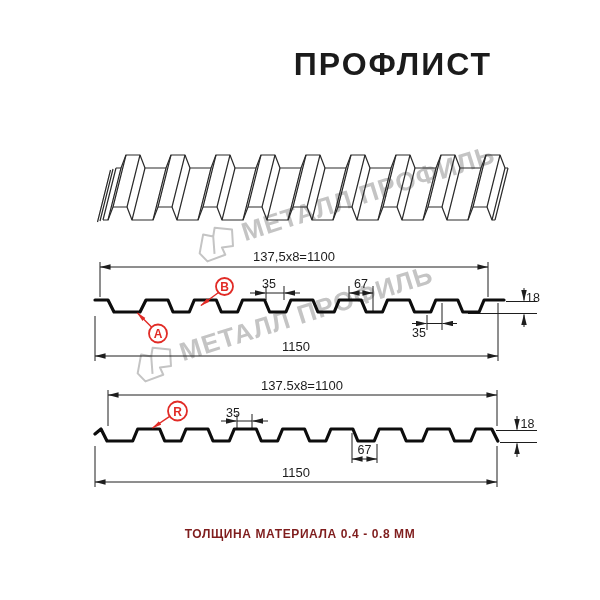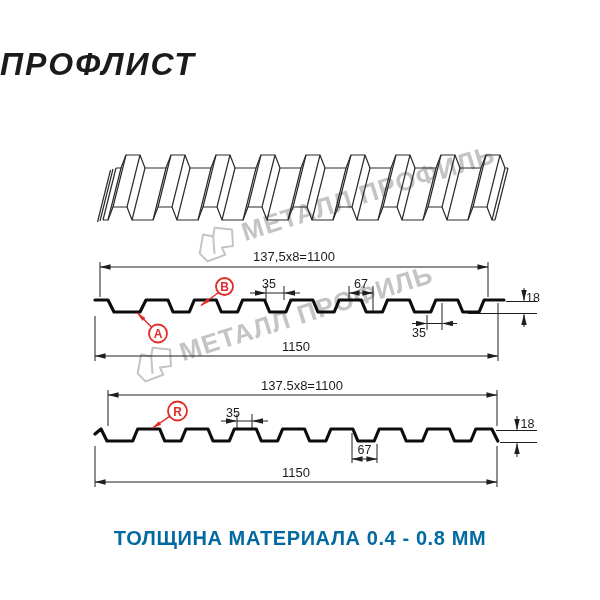--- a/index.html
+++ b/index.html
@@ -1,29 +1,29 @@
 <!DOCTYPE html>
 <html><head>
 <meta charset="utf-8">
 <style>
   html,body{margin:0;padding:0;}
   body{
     width:600px;height:600px;background:#ffffff;position:relative;overflow:hidden;
     font-family:"Liberation Sans", sans-serif;
   }
-  .hdr{position:absolute;left:0;top:46px;width:492px;text-align:left;font-style:italic;}
+  .hdr{position:absolute;left:0;top:46px;width:492px;text-align:right;}
   .title{
     font-size:32px;font-weight:bold;letter-spacing:2px;color:#1b1b1b;line-height:1.15;
   }
   .subtitle{
     font-size:16px;font-weight:bold;letter-spacing:1px;color:#2e2e2e;margin-top:6px;
   }
   .footer{
     position:absolute;left:0;top:527px;width:600px;text-align:center;
-    font-size:20px;font-weight:bold;letter-spacing:0.6px;color:#0369a1;
+    font-size:12px;font-weight:bold;letter-spacing:0.6px;color:#7f1d1d;
   }
   svg{position:absolute;left:0;top:0;}
   .dim-text{font-family:"Liberation Sans",sans-serif;font-size:13px;fill:#1c1c1c;}
   .dim-text-sm{font-family:"Liberation Sans",sans-serif;font-size:12.5px;fill:#1c1c1c;}
   .wm-text{font-family:"Liberation Sans",sans-serif;font-size:26px;font-weight:bold;
     fill:#c4c4c4;letter-spacing:1px;}
   .red-label{font-family:"Liberation Sans",sans-serif;font-size:12px;font-weight:bold;fill:#e12b26;}
 </style>
 </head>
 <body>

